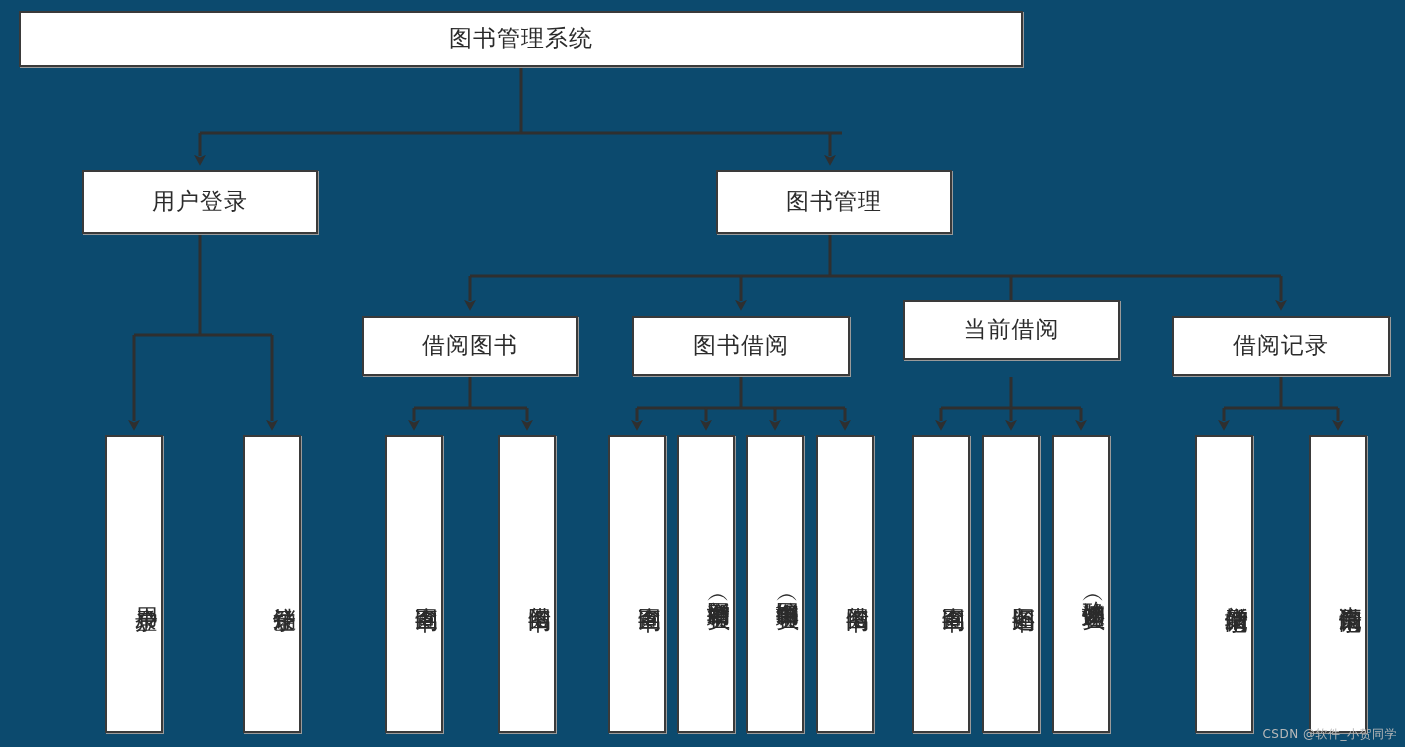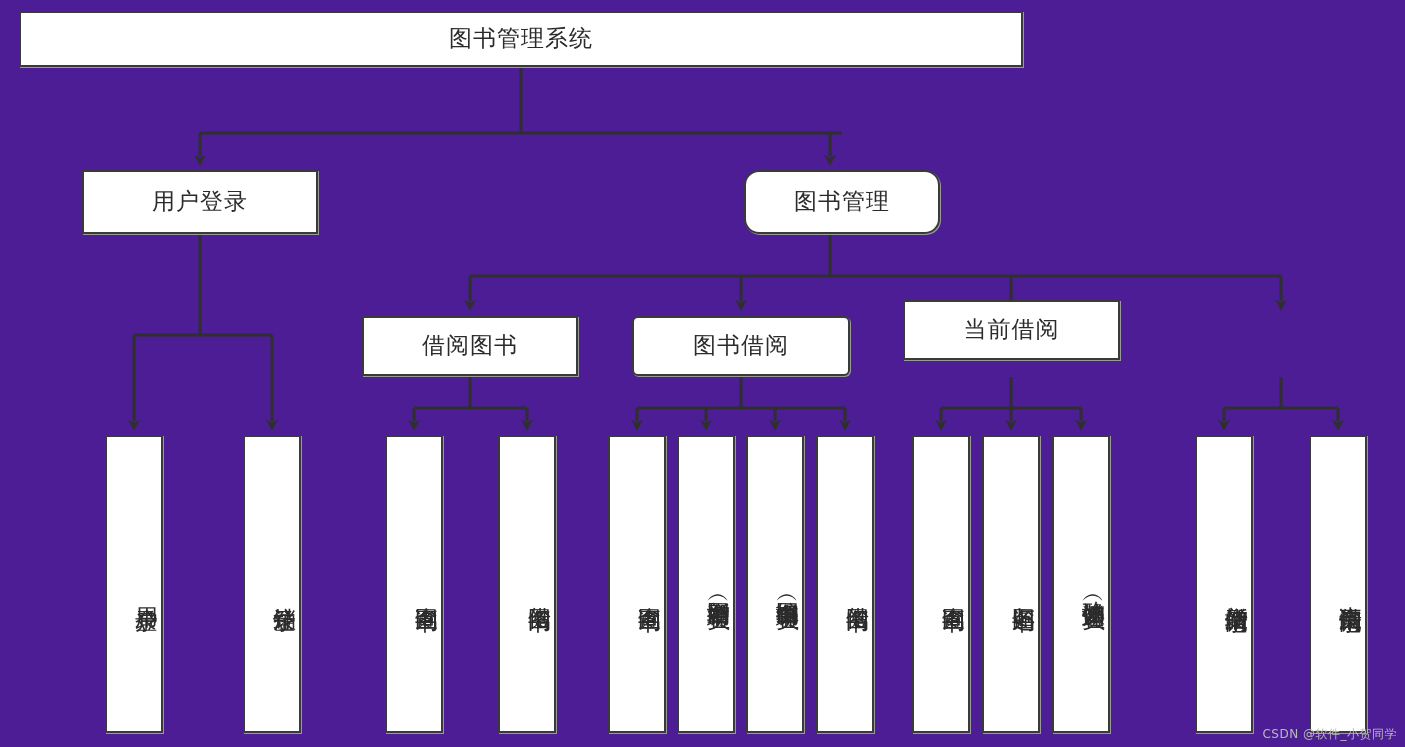--- a/index.html
+++ b/index.html
@@ -8,21 +8,21 @@
     padding: 0;
     background: #ffffff;
   }
   body {
     font-family: "DejaVu Sans", "Liberation Sans", sans-serif;
   }
   #canvas {
     position: relative;
     width: 1405px;
     height: 747px;
-    background: #4c1d95;
+    background: #0c4a6e;
     overflow: hidden;
   }
   #edges {
     position: absolute;
     left: 0;
     top: 0;
     width: 1405px;
     height: 747px;
     pointer-events: none;
   }
@@ -127,36 +127,39 @@
   </svg>
 
   <div class="node horiz" style="left:19px; top:11px; width:1004px; height:56px;">
     <span class="label">图书管理系统</span>
   </div>
 
   <div class="node horiz" style="left:82px; top:170px; width:236px; height:64px;">
     <span class="label">用户登录</span>
   </div>
 
-  <div class="node horiz" style="left:744px; top:170px; width:196px; height:64px;border-radius:15px;">
+  <div class="node horiz" style="left:716px; top:170px; width:236px; height:64px;">
     <span class="label">图书管理</span>
   </div>
 
   <div class="node horiz" style="left:362px; top:316px; width:216px; height:60px;">
     <span class="label">借阅图书</span>
   </div>
 
-  <div class="node horiz" style="left:632px; top:316px; width:218px; height:60px;border-radius:6px;">
+  <div class="node horiz" style="left:632px; top:316px; width:218px; height:60px;">
     <span class="label">图书借阅</span>
   </div>
 
   <div class="node horiz" style="left:903px; top:300px; width:217px; height:60px;">
     <span class="label">当前借阅</span>
   </div>
 
+  <div class="node horiz" style="left:1172px; top:316px; width:218px; height:60px;">
+    <span class="label">借阅记录</span>
+  </div>
 
   <div class="node vert" style="left:105px; top:435px; width:58px; height:298px;">
     <span class="label">用户登录</span>
   </div>
 
   <div class="node vert" style="left:243px; top:435px; width:58px; height:298px;">
     <span class="label">注销登录</span>
   </div>
 
   <div class="node vert" style="left:385px; top:435px; width:58px; height:298px;">

